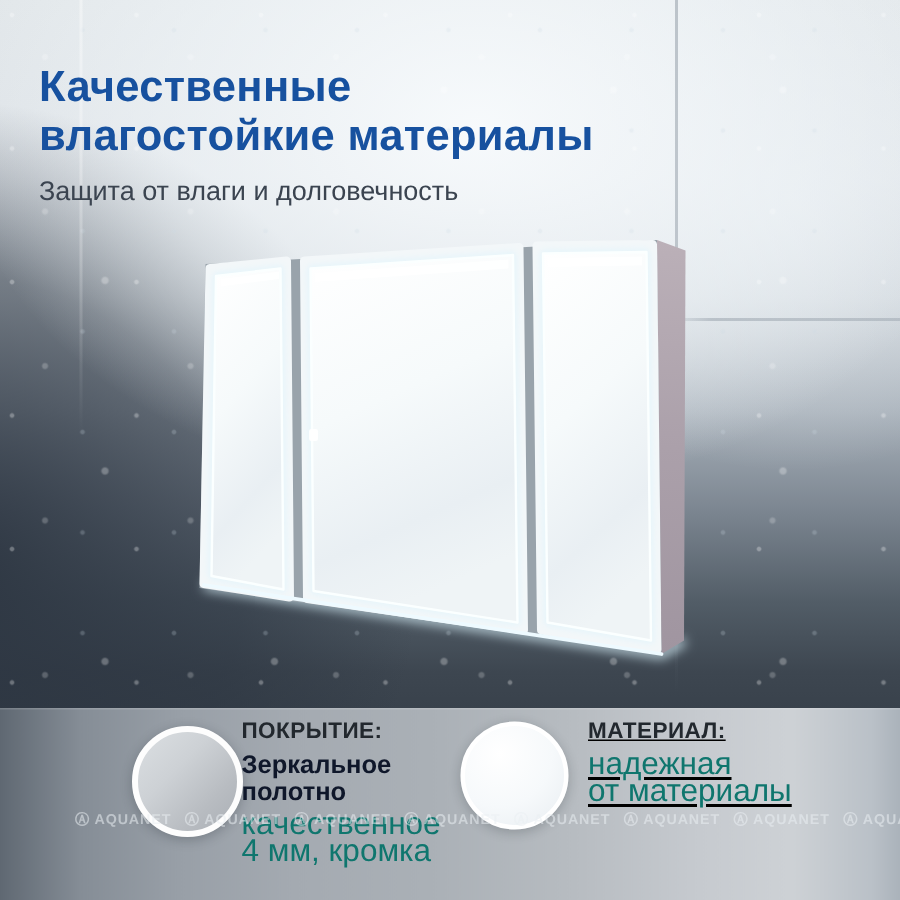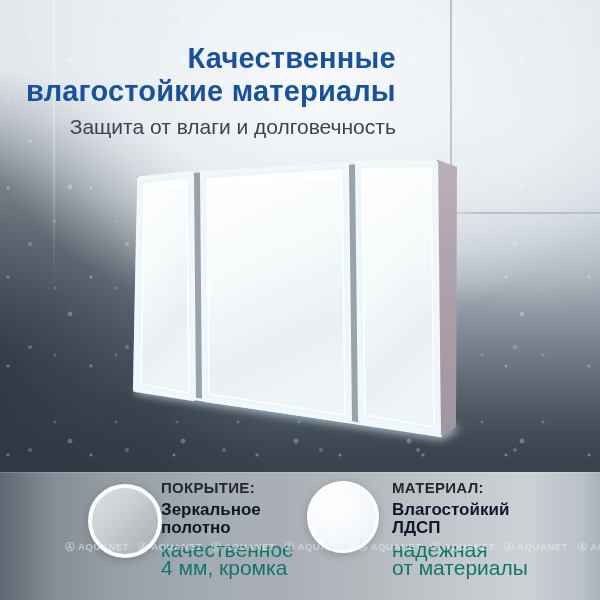--- a/index.html
+++ b/index.html
@@ -33,47 +33,47 @@
   .seam-h1{position:absolute;left:443px;top:212px;width:157px;height:2px;z-index:1;
     background:linear-gradient(90deg,rgba(148,158,168,0) 0%,rgba(148,158,168,.5) 20%,rgba(148,158,168,.45) 100%);}
   
   .apron{
     position:absolute;left:0;top:472px;width:600px;height:128px;z-index:2;
     border-top:1px solid rgba(255,255,255,.15);
     background:
       linear-gradient(90deg,#5f6872 0%,#858d96 9%,#989fa7 20%,#a4aab1 33%,#aab0b6 48%,#b6bbc0 63%,#c6cacf 78%,#cdd1d5 88%,#b9c0c7 97%,#aab2ba 100%);
   }
   
-  .header{position:absolute;left:26px;top:42px;z-index:5;text-align:right;}
+  .header{position:absolute;left:26px;top:42px;z-index:5;}
   .title{font-weight:800;font-size:29px;line-height:33px;letter-spacing:.2px;color:#17519f;}
-  .subtitle{margin-top:9px;font-weight:500;font-size:21px;line-height:20px;color:#3b4450;}
+  .subtitle{margin-top:9px;font-weight:500;font-size:18px;line-height:20px;color:#3b4450;}
   
   .cabinet{position:absolute;left:90px;top:150px;z-index:3;}
   
   .feature-circle{position:absolute;border-radius:50%;z-index:5;box-sizing:border-box;}
   .circle-mirror{
     left:88px;top:484px;width:74px;height:74px;border:4px solid #fdfdfd;
     background:linear-gradient(135deg,#dbdfe2 0%,#cdd1d5 38%,#b8bcc1 72%,#aaafb5 100%);
     box-shadow:0 2px 8px rgba(20,26,34,.25);
   }
   .circle-white{
     left:307px;top:481px;width:72px;height:72px;border:3px solid #ffffff;
     background:radial-gradient(circle at 35% 28%,#ffffff 0%,#f6f9fb 55%,#e8edf1 100%);
     box-shadow:0 2px 8px rgba(20,26,34,.22);
   }
   .feature-text{position:absolute;top:479px;z-index:5;}
   .ft-left{left:161px;width:140px;}
-  .ft-right{left:392px;width:170px;}
+  .ft-right{left:392px;width:170px;text-decoration:underline;}
   .f-label{font-weight:700;font-size:15px;line-height:18px;letter-spacing:.3px;color:#22282e;}
   .f-highlight{margin-top:4px;font-weight:800;font-size:17px;line-height:18px;color:#0f172a;}
   .f-desc{margin-top:4px;font-weight:400;font-size:21px;line-height:18px;color:#0f766e;}
   .f-highlight div,.f-desc div{white-space:nowrap;}
   
   .wm-row{position:absolute;left:0;top:540px;width:600px;height:13px;z-index:6;
-    display:flex;gap:9px;padding-left:65px;box-sizing:border-box;overflow:hidden;}
+    display:flex;gap:9px;padding-left:50px;box-sizing:border-box;overflow:hidden;}
   .wm{font-weight:700;font-size:9.5px;line-height:13px;letter-spacing:.6px;
     color:rgba(233,238,243,.55);white-space:nowrap;flex:0 0 auto;}
 </style>
 </head>
 <body>
 
 <div class="wall"></div>
 <div class="seam-v1"></div>
 <div class="seam-v2"></div>
 <div class="seam-h1"></div>
@@ -148,24 +148,20 @@
   </div>
   <div class="f-desc">
     <div>качественное</div>
     <div>4 мм, кромка</div>
   </div>
 </div>
 
 <div class="feature-circle circle-white"></div>
 <div class="feature-text ft-right">
   <div class="f-label">МАТЕРИАЛ:</div>
-  <div class="f-highlight">
-    <div>Влагостойкий</div>
-    <div>ЛДСП</div>
-  </div>
   <div class="f-desc">
     <div>надежная</div>
     <div>от материалы</div>
   </div>
 </div>
 
 <div class="wm-row">
     <span class="wm">Ⓐ AQUANET</span>
     <span class="wm">Ⓐ AQUANET</span>
     <span class="wm">Ⓐ AQUANET</span>

